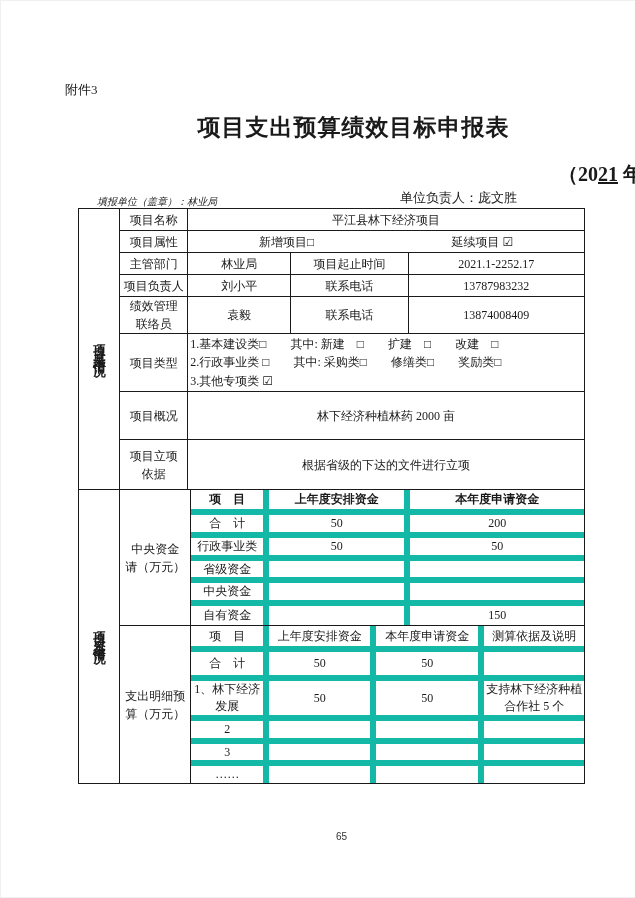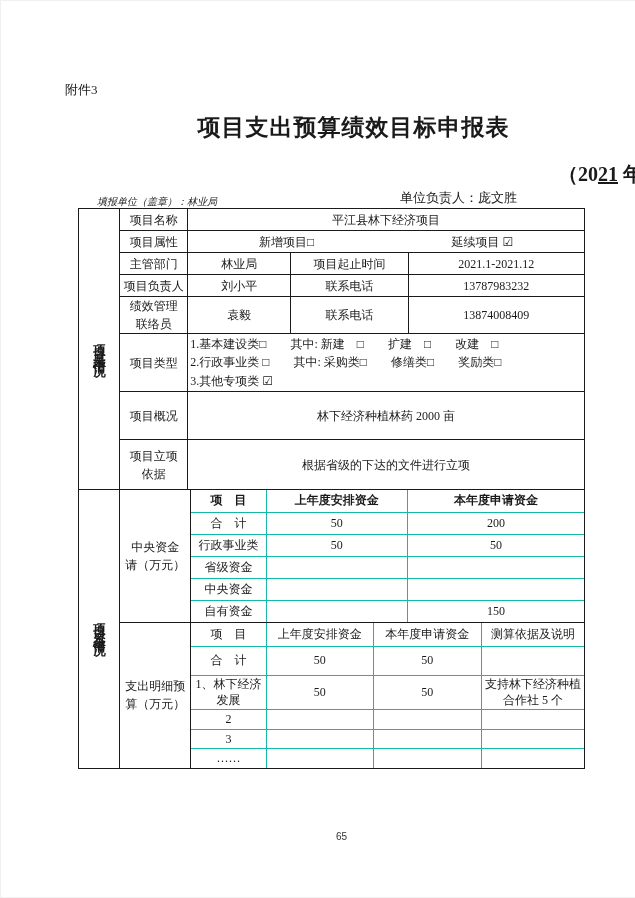--- a/index.html
+++ b/index.html
@@ -73,21 +73,21 @@
 
   
   td.nest { padding: 0; vertical-align: top; }
   table.inner {
     border-collapse: collapse;
     table-layout: fixed;
     width: 100%;
     font-size: 12px;
   }
   .inner td {
-    border: 1px solid #14b8a6;
+    border: 6px solid #14b8a6;
     text-align: center;
     vertical-align: middle;
     padding: 0 2px;
     overflow: hidden;
     line-height: 1.4;
   }
   .inner tr:first-child td { border-top: none; }
   .inner tr:last-child td { border-bottom: none; }
   .inner td:first-child { border-left: none; }
   .inner td:last-child { border-right: none; }
@@ -144,21 +144,21 @@
           <div class="attr-flex">
             <span>新增项目□</span>
             <span>延续项目 ☑</span>
           </div>
         </td>
       </tr>
       <tr class="h22">
         <td>主管部门</td>
         <td>林业局</td>
         <td>项目起止时间</td>
-        <td>2021.1-2021.12</td>
+        <td>2021.1-2252.17</td>
       </tr>
       <tr class="h22">
         <td>项目负责人</td>
         <td>刘小平</td>
         <td>联系电话</td>
         <td>13787983232</td>
       </tr>
       <tr class="h36">
         <td class="prewrap">绩效管理
 联络员</td>

